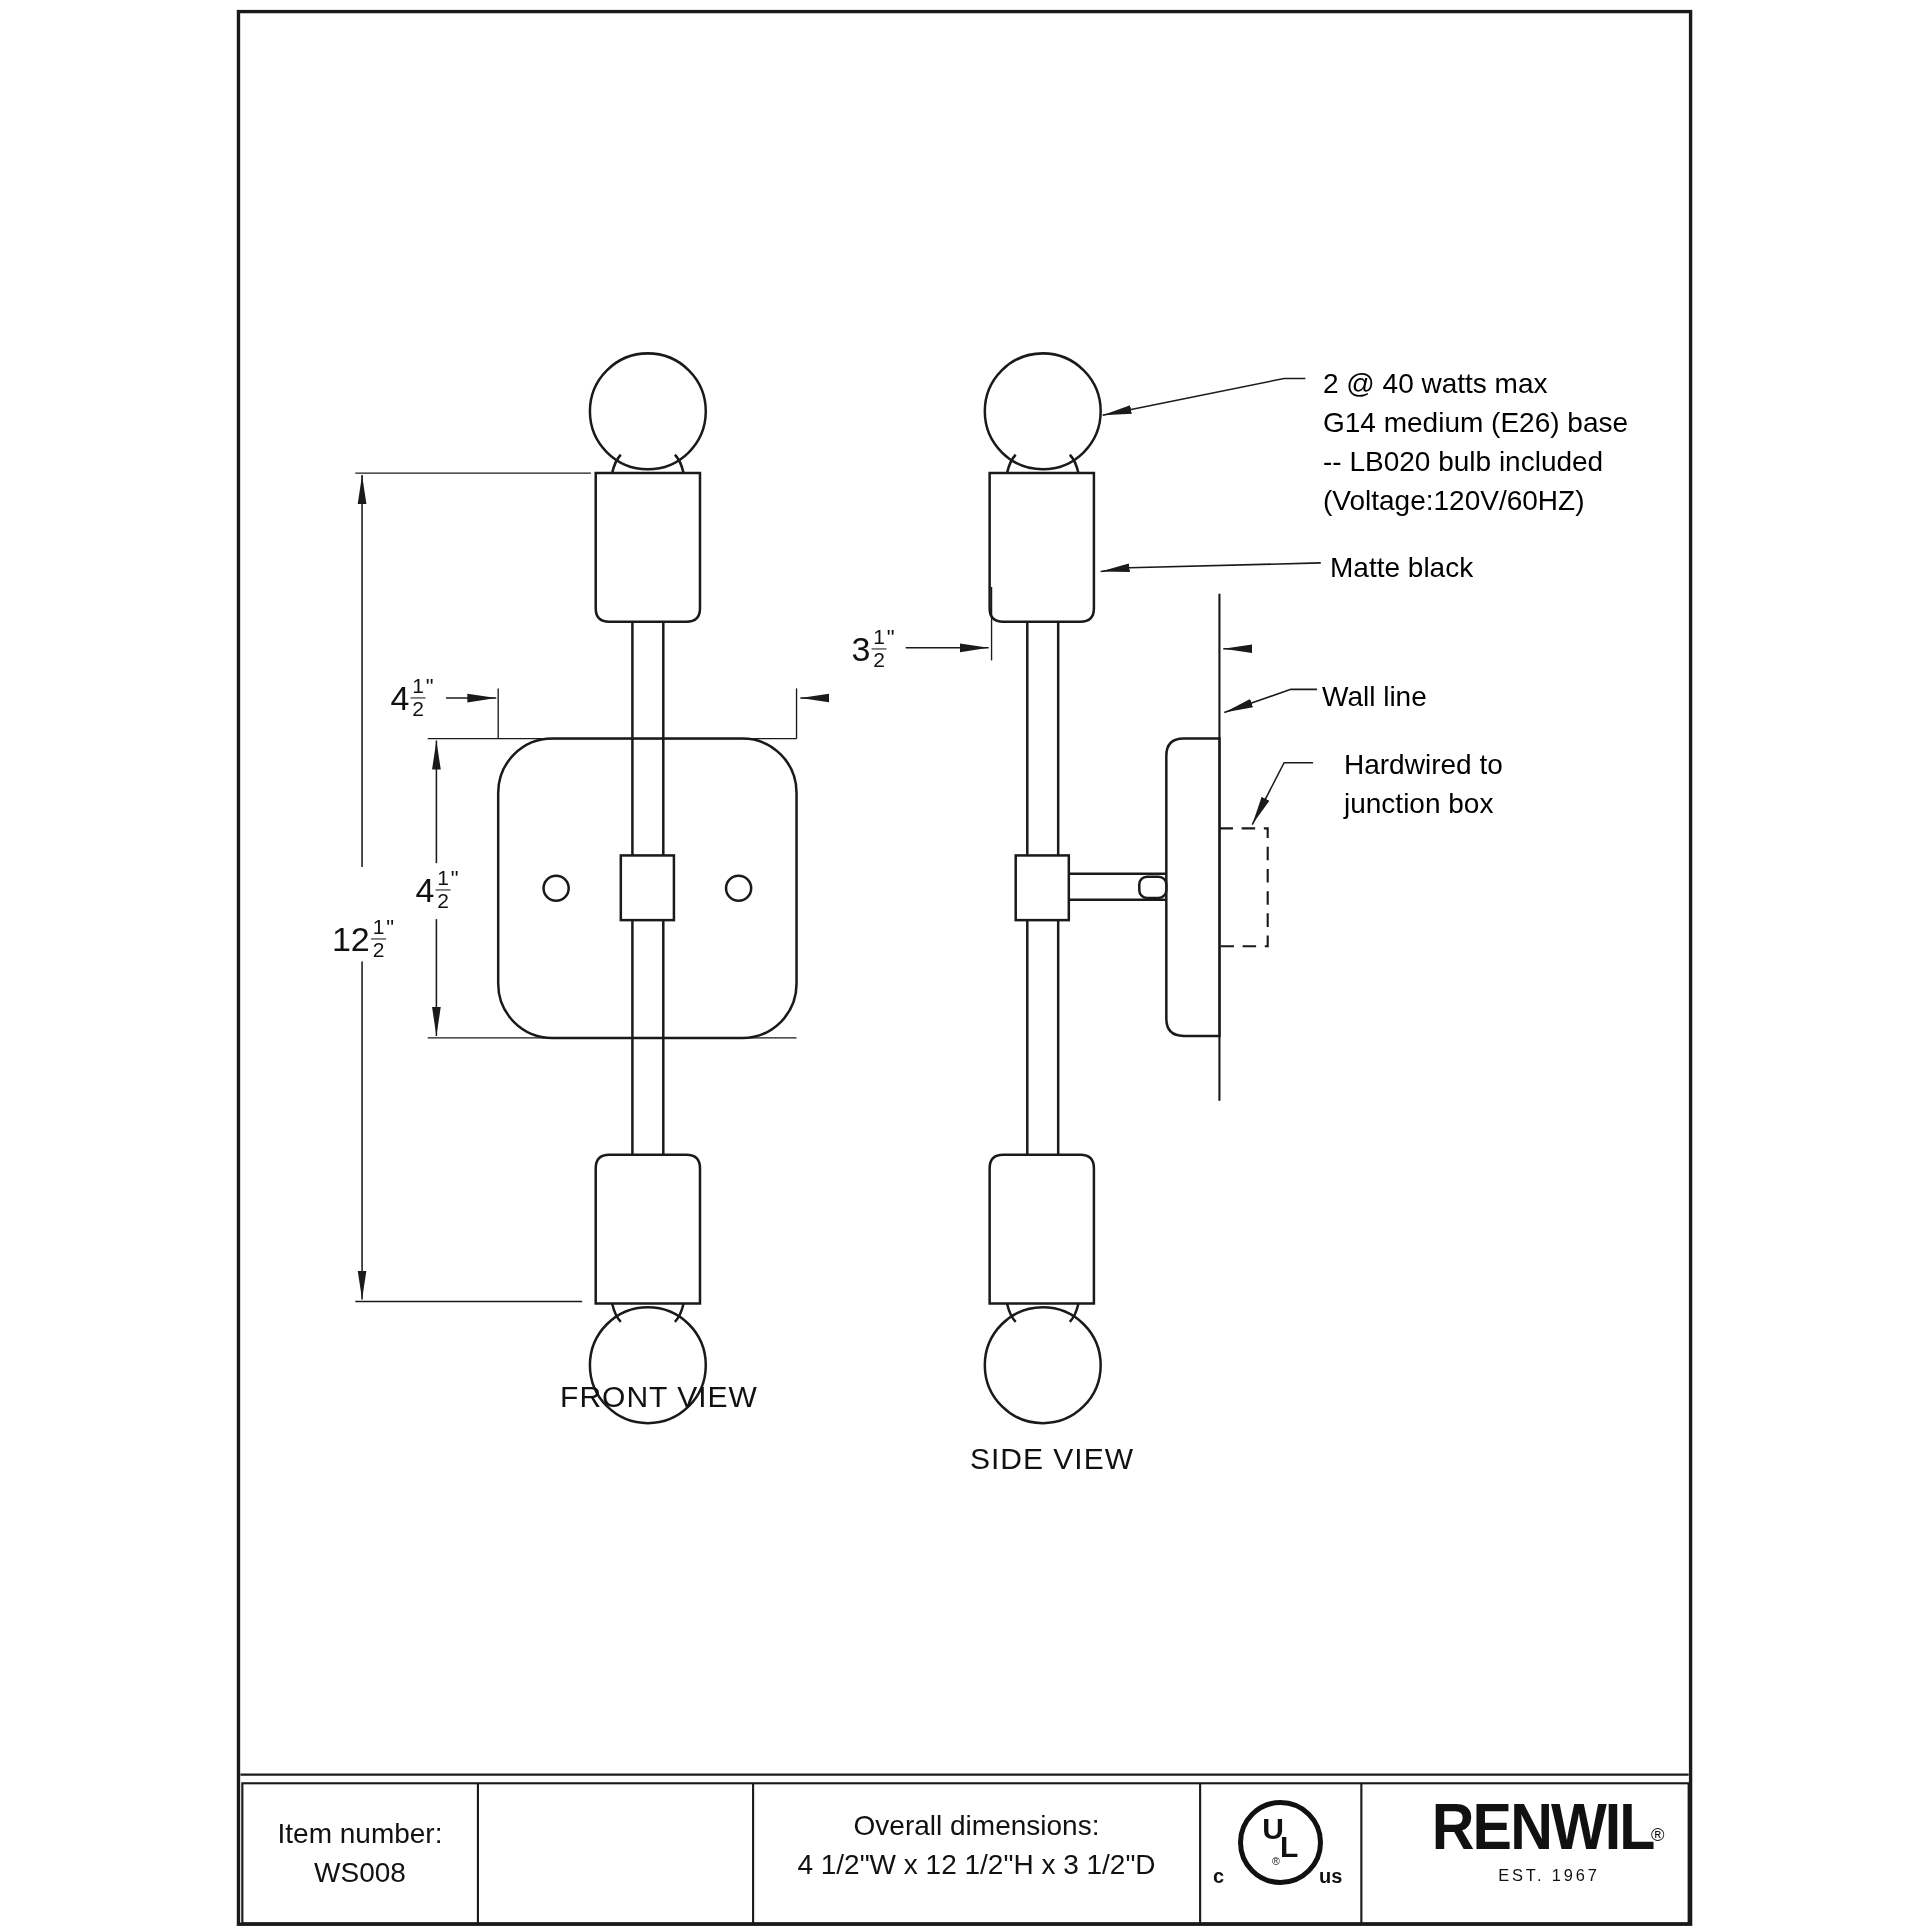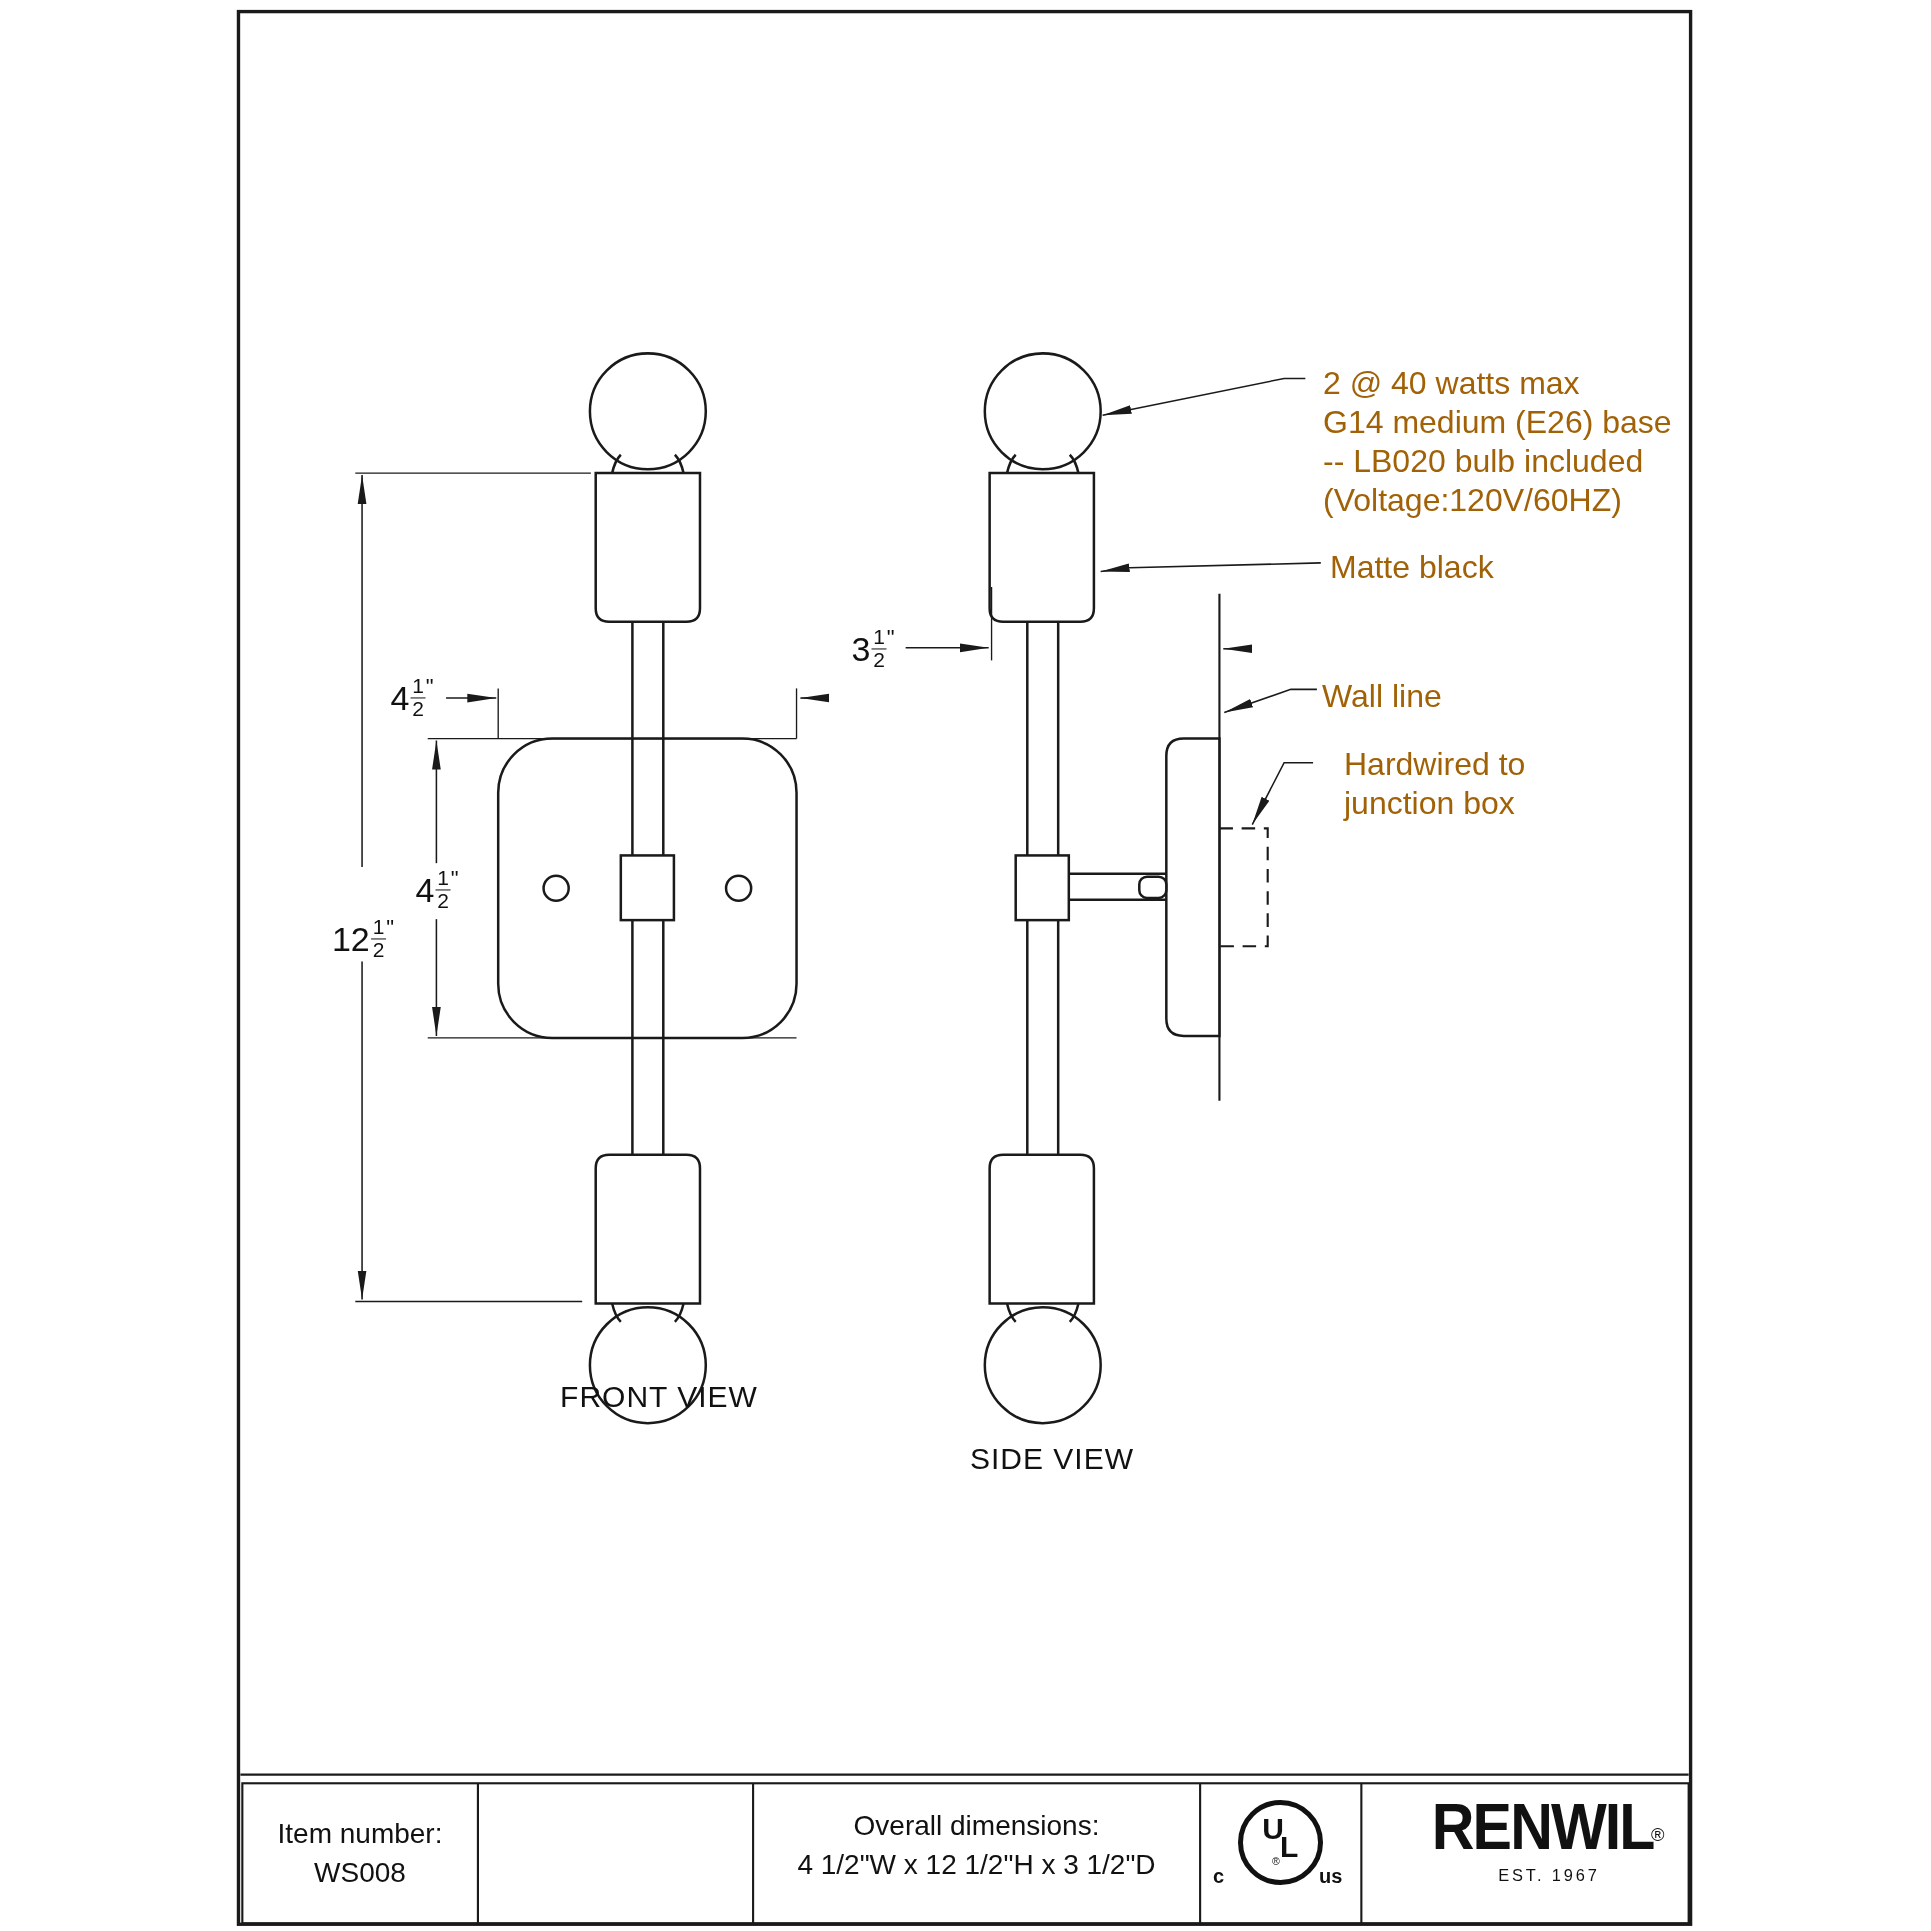--- a/index.html
+++ b/index.html
@@ -3,21 +3,21 @@
 <meta charset="utf-8">
 <style>
   html,body{margin:0;padding:0;background:#ffffff;}
   #stage{
     position:relative; width:1931px; height:1931px; background:#ffffff;
     font-family:"Liberation Sans", sans-serif; color:#111;
     overflow:hidden;
   }
   #lineart{position:absolute;left:0;top:0;width:1931px;height:1931px;}
   .txt{position:absolute; white-space:nowrap;}
-  .note{font-size:32px; line-height:39px; color:#a16207;}
+  .note{font-size:28px; line-height:39px; color:#000000;}
   .viewlabel{font-size:30px; letter-spacing:1px; transform:translateX(-50%);}
   
   .dim{
     position:absolute; transform:translate(-50%,-50%);
     display:flex; align-items:center; background:#fff; padding:0 2.9px;
     font-size:34px; line-height:1;
   }
   .dfrac{display:inline-flex; flex-direction:column; align-items:center;
     font-size:21px; line-height:1.05; margin-left:1px;}
   .dnum{border-bottom:1.9px solid #111; padding:0 1.9px;}

